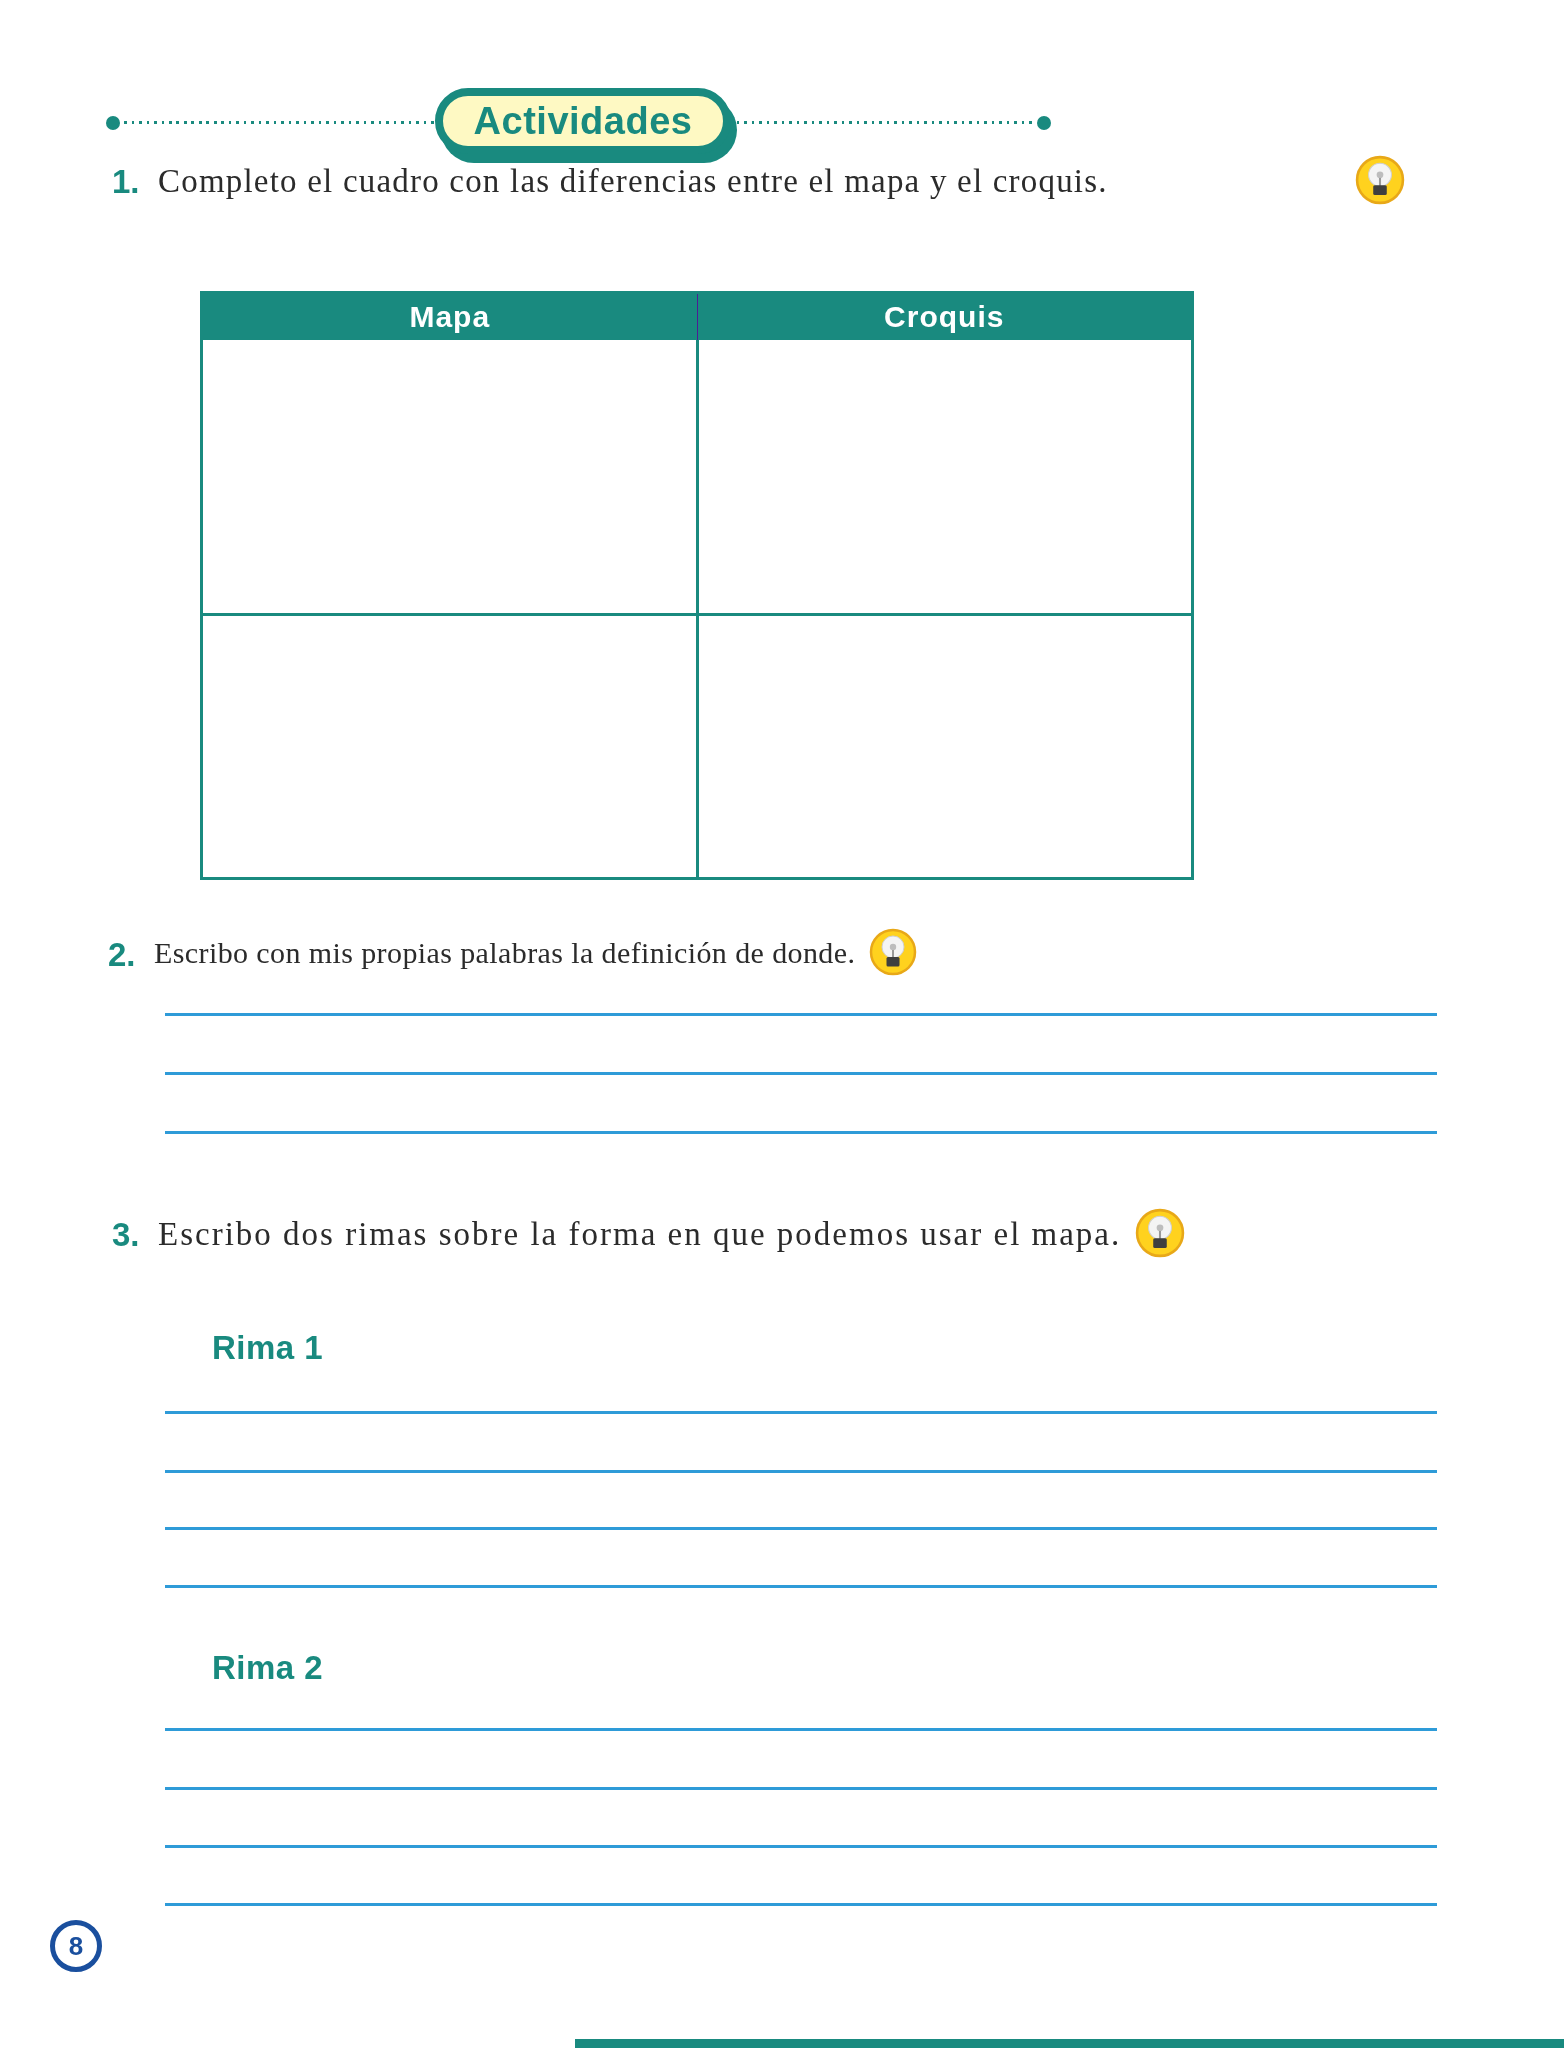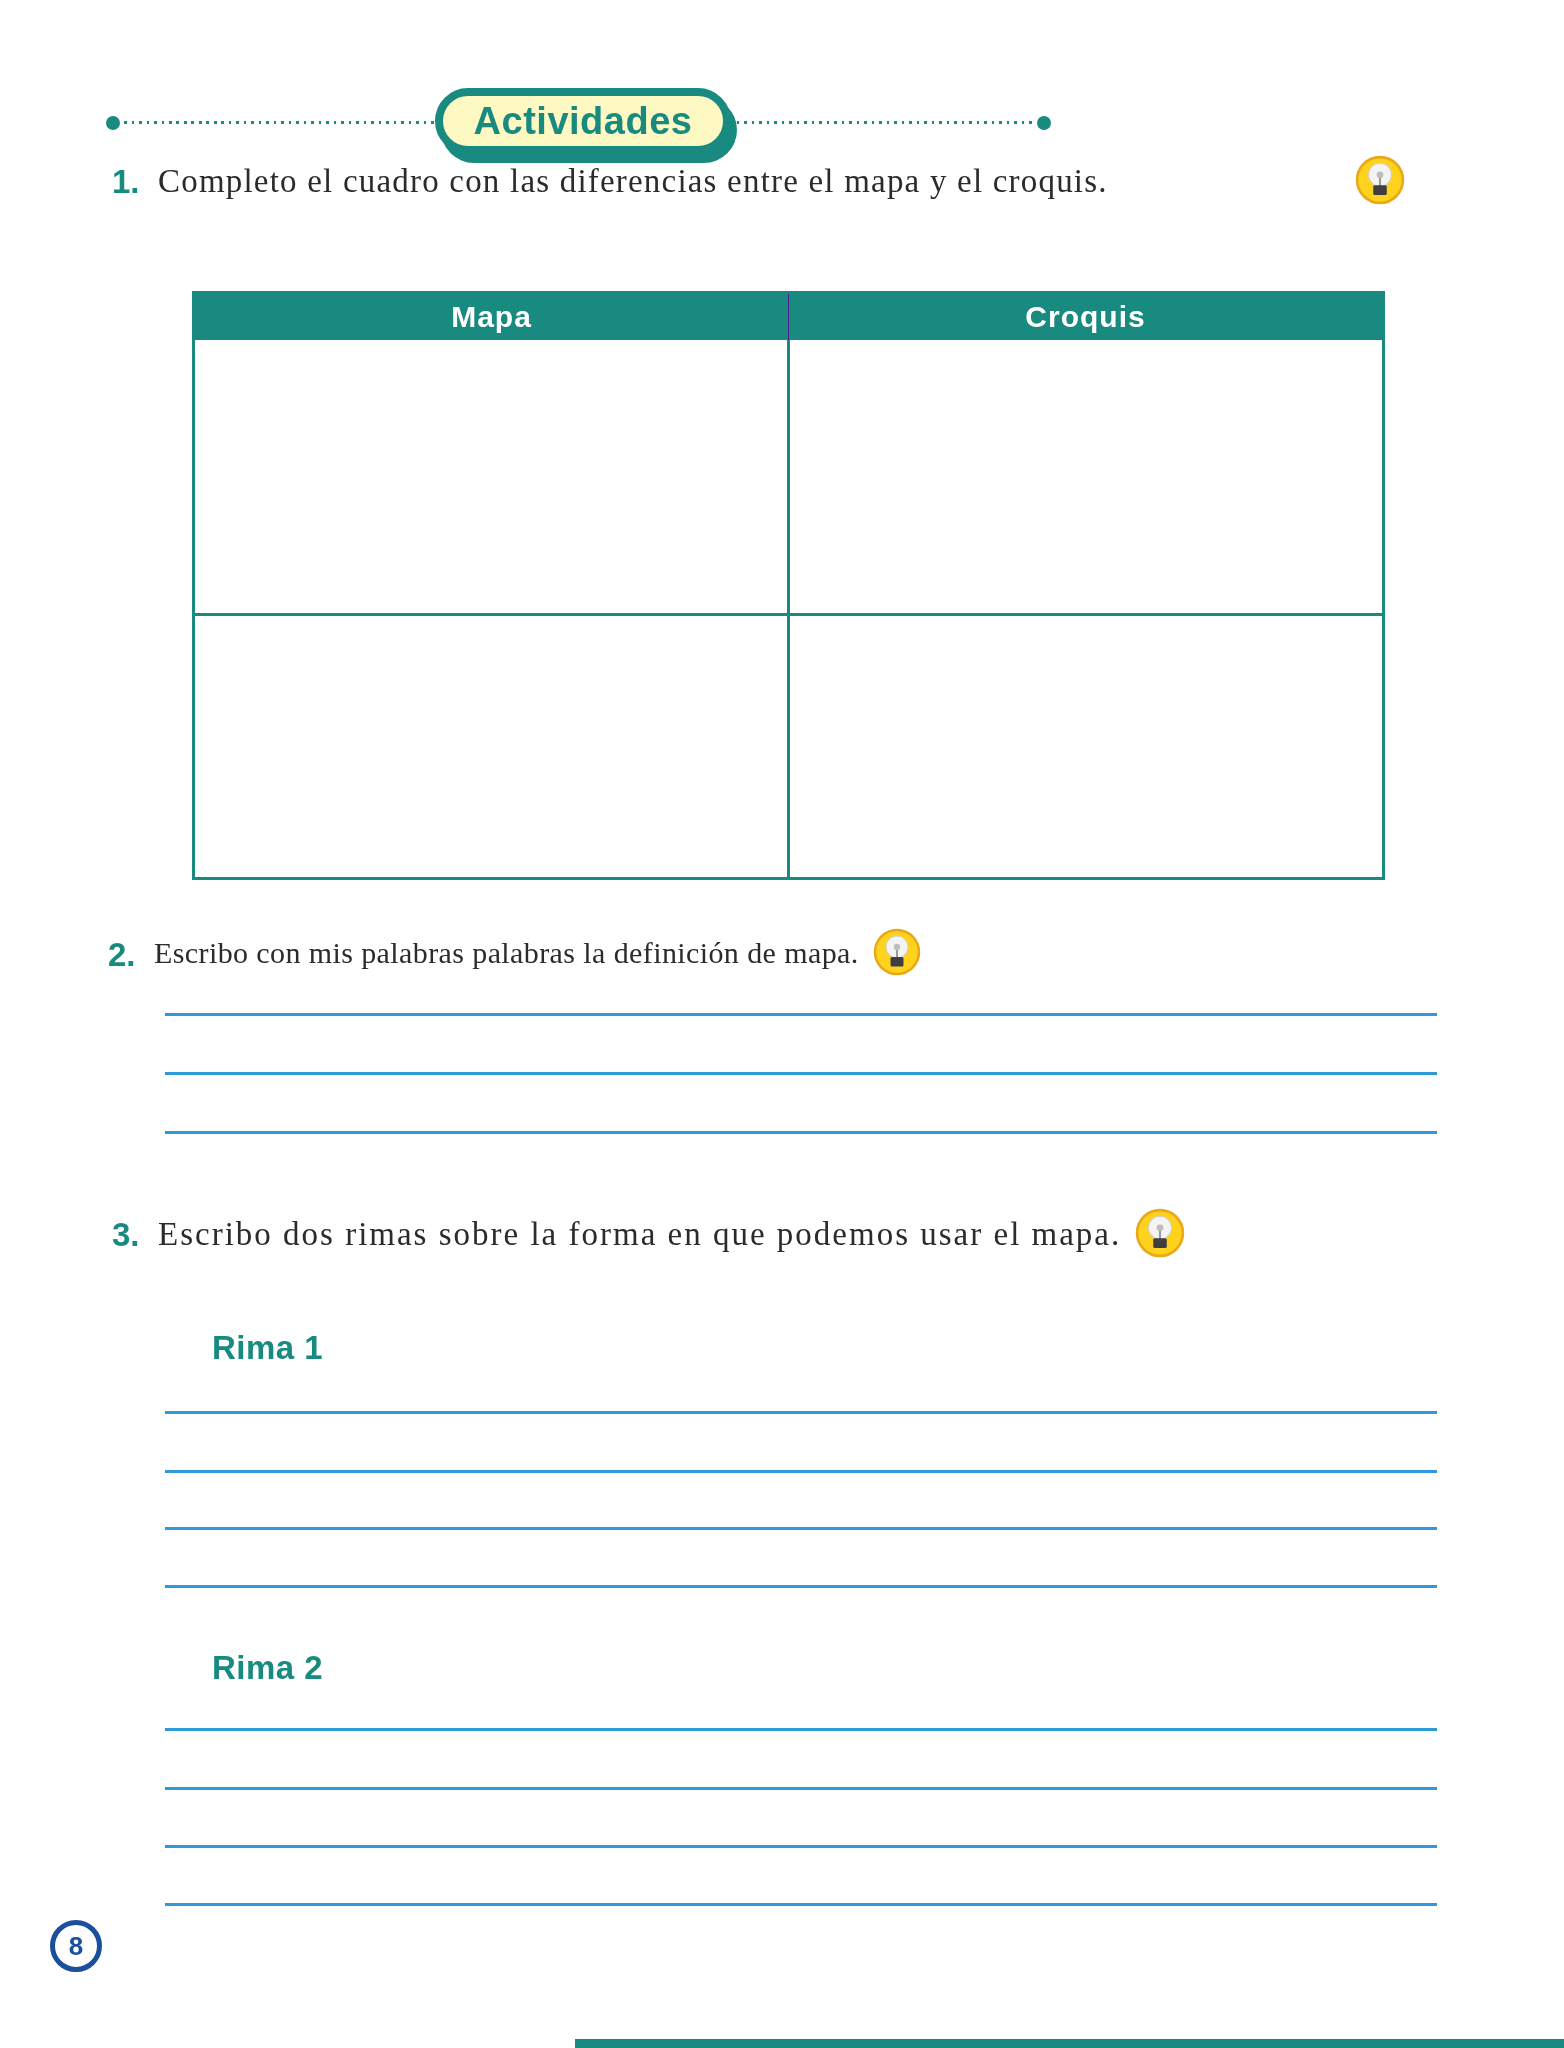--- a/index.html
+++ b/index.html
@@ -24,21 +24,21 @@
   .act .txt{font-size:33px;letter-spacing:1.2px;white-space:nowrap;font-family:Liberation Serif, serif;}
   .act .bulb{flex:0 0 auto;width:50px;height:50px;margin-left:14px;margin-top:-8px;}
   .act-1{left:112px;top:163px;width:1293px;}
   .act-1 .txt{flex:1 1 auto;}
   .act-2{left:108px;top:936px;}
   .act-2 .txt{font-size:30px;letter-spacing:.4px;}
   .act-3{left:112px;top:1216px;}
   .act-3 .txt{letter-spacing:2px;}
   
   .diff-table{
-    position:absolute;left:192px;top:291px;width:1193px;box-sizing:border-box;
+    position:absolute;left:200px;top:291px;width:994px;box-sizing:border-box;
     border:3px solid var(--teal,#198a7f);
   }
   .t-head{display:flex;background:var(--teal,#198a7f);height:46px;}
   .t-head .th{
     flex:1 1 0;display:flex;align-items:center;justify-content:center;
     color:#ffffff;font-weight:bold;font-size:30px;letter-spacing:1px;
   }
   .t-head .th + .th{border-left:1px solid #4c1d95;}
   .t-row{display:flex;background:#ffffff;}
   .t-row + .t-row{border-top:3px solid var(--teal,#198a7f);}
@@ -100,21 +100,21 @@
       <div class="td"></div>
     </div>
     <div class="t-row row-2">
       <div class="td"></div>
       <div class="td"></div>
     </div>
   </div>
 
   <div class="act act-2">
     <span class="num">2.</span>
-    <span class="txt">Escribo con mis palabras palabras la definición de mapa.</span>
+    <span class="txt">Escribo con mis propias palabras la definición de donde.</span>
     <span class="bulb">
       <svg viewBox="0 0 48 48" width="48" height="48">
         <circle cx="24" cy="24" r="22" fill="var(--bulb_yellow,#ffd21e)" stroke="var(--bulb_rim,#e8a818)" stroke-width="2.5"></circle>
         <circle cx="24" cy="19" r="11" fill="#f4f4f4" stroke="#cfcfcf" stroke-width="1"></circle>
         <circle cx="24" cy="19" r="3.2" fill="#bdbdbd"></circle>
         <line x1="24" y1="22" x2="24" y2="30" stroke="#9a9a9a" stroke-width="2"></line>
         <rect x="17.5" y="29" width="13" height="9.5" rx="1.5" fill="#3f3f3f"></rect>
       </svg>
     </span>
   </div>

